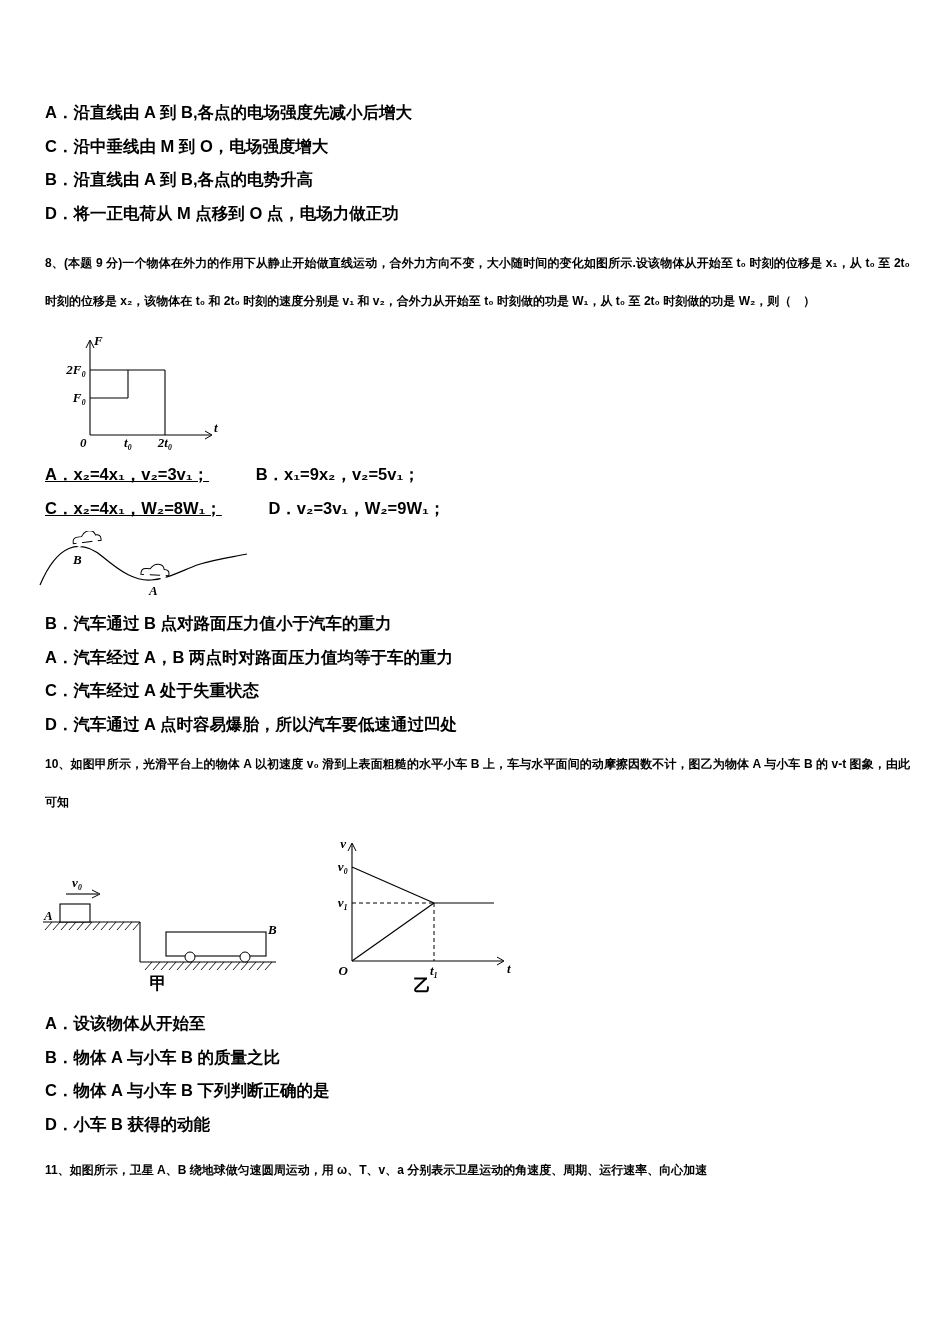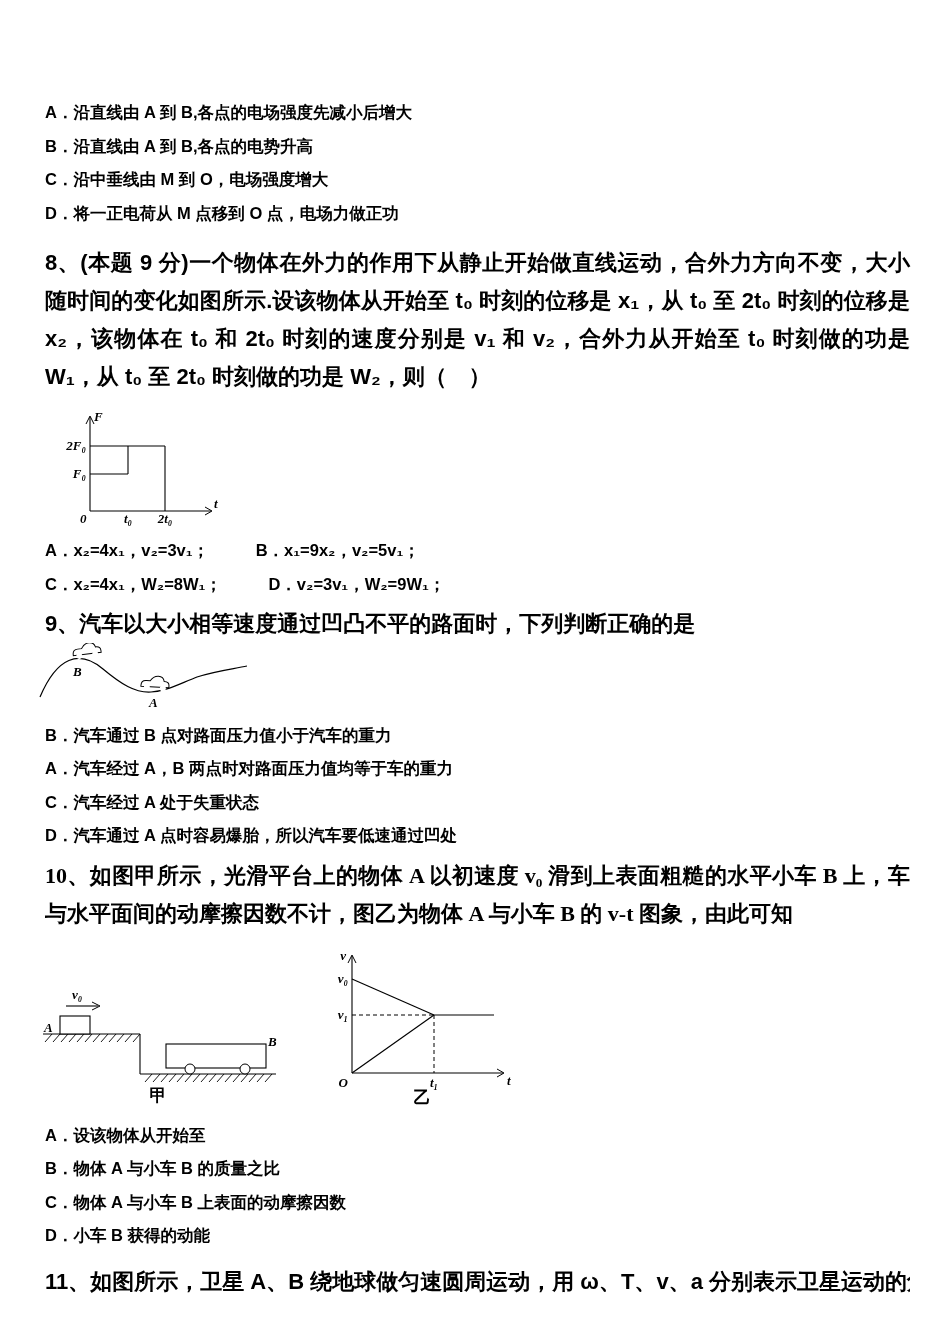--- a/index.html
+++ b/index.html
@@ -10,29 +10,29 @@
     width:950px; height:1344px;
     margin:0 auto;
     background:#ffffff;
     color:#000;
     padding:96px 40px 0 45px;
     font-family:"Liberation Sans", sans-serif;
     font-weight:600;
     overflow:hidden;
   }
   .opt  { font-size:16.5px; line-height:33.5px; }
-  .stem { font-size:22px; line-height:38px; text-align:justify; }
+  .stem { font-size:12px; line-height:38px; text-align:justify; }
   .stem.single { line-height:33.5px; }
   .q7-block { margin-bottom:14px; }
   .fig-ft   { margin:12px 0 8px 15px; }
   .q8-opts  { margin-bottom:6px; }
-  .q8-opts .cell { display:inline-block; min-width:145px; margin-right:42px; }
+  .q8-opts .cell { display:inline-block; min-width:145px; margin-right:42px;text-decoration:underline; }
   .fig-road { margin:2px 0 4px -8px; }
   .q9-opts  { margin-bottom:4px; }
-  .q10-stem { margin-top:4px;font-family:Liberation Serif, serif; }
+  .q10-stem { margin-top:4px; }
   .figrow   { display:flex; align-items:flex-end; gap:42px; margin:12px 0 14px -5px; }
   .q11-stem { margin-top:10px; white-space:nowrap; overflow:hidden; height:38px; }
   svg { display:block; }
   svg text {
     font-family:"Liberation Serif", serif;
     font-style:italic;
     font-size:13px;
     fill:#000;
   }
   svg text.caption {
@@ -43,22 +43,22 @@
   }
   svg line, svg path, svg polyline { stroke:#000; }
 </style>
 </head>
 <body>
 
 <div class="page">
 
   <div class="q7-block">
     <p class="opt">A．沿直线由 A 到 B,各点的电场强度先减小后增大</p>
+    <p class="opt">C．沿中垂线由 M 到 O，电场强度增大</p>
     <p class="opt">B．沿直线由 A 到 B,各点的电势升高</p>
-    <p class="opt">C．沿中垂线由 M 到 O，电场强度增大</p>
     <p class="opt">D．将一正电荷从 M 点移到 O 点，电场力做正功</p>
   </div>
 
   <p class="stem">8、(本题 9 分)一个物体在外力的作用下从静止开始做直线运动，合外力方向不变，大小随时间的变化如图所示.设该物体从开始至 t₀ 时刻的位移是 x₁，从 t₀ 至 2t₀ 时刻的位移是 x₂，该物体在 t₀ 和 2t₀ 时刻的速度分别是 v₁ 和 v₂，合外力从开始至 t₀ 时刻做的功是 W₁，从 t₀ 至 2t₀ 时刻做的功是 W₂，则（　）</p>
 
   <div class="fig-ft">
     <svg width="160" height="118" viewBox="0 0 160 118">
 
       <line x1="30" y1="103" x2="30" y2="9" stroke-width="1.1"></line>
       <polyline points="26,16 30,8 34,16" fill="none" stroke-width="1"></polyline>
@@ -84,21 +84,20 @@
     <p class="opt">
       <span class="cell">A．x₂=4x₁，v₂=3v₁；</span>
       <span>B．x₁=9x₂，v₂=5v₁；</span>
     </p>
     <p class="opt">
       <span class="cell">C．x₂=4x₁，W₂=8W₁；</span>
       <span>D．v₂=3v₁，W₂=9W₁；</span>
     </p>
   </div>
 
-  <p class="stem single">9、汽车以大小相等速度通过凹凸不平的路面时，下列判断正确的是</p>
 
   <div class="fig-road">
     <svg width="215" height="72" viewBox="0 0 215 72">
       <path d="M3,54 C20,14 42,6 66,26 C84,41 98,50 114,49 C130,48 142,41 160,34 C178,28 196,26 210,23" fill="none" stroke-width="1.2"></path>
       <g transform="translate(50,9) rotate(-7)" fill="#fff" stroke-width="1">
         <path d="M-14,1 Q-14,-4 -9,-4 L-5,-4 Q-2,-9 3,-9 Q8,-9 9,-4 Q14,-4 14,0 L14,2 L-14,2 Z"></path>
         <circle cx="-8" cy="3" r="3"></circle>
         <circle cx="8" cy="3" r="3"></circle>
       </g>
       <g transform="translate(118,42) rotate(3)" fill="#fff" stroke-width="1">
@@ -164,19 +163,19 @@
       <text x="112" y="142" text-anchor="middle">t₁</text>
       <text x="185" y="140">t</text>
       <text x="100" y="158" text-anchor="middle" class="caption">乙</text>
     </svg>
 
   </div>
 
   <div class="q10-opts">
     <p class="opt">A．设该物体从开始至</p>
     <p class="opt">B．物体 A 与小车 B 的质量之比</p>
-    <p class="opt">C．物体 A 与小车 B 上表面的动摩擦因数</p>
+    <p class="opt">C．物体 A 与小车 B 下列判断正确的是</p>
     <p class="opt">D．小车 B 获得的动能</p>
   </div>
 
   <p class="stem q11-stem">11、如图所示，卫星 A、B 绕地球做匀速圆周运动，用 ω、T、v、a 分别表示卫星运动的角速度、周期、运行速率、向心加速</p>
 
 </div>
 
 </body></html>

